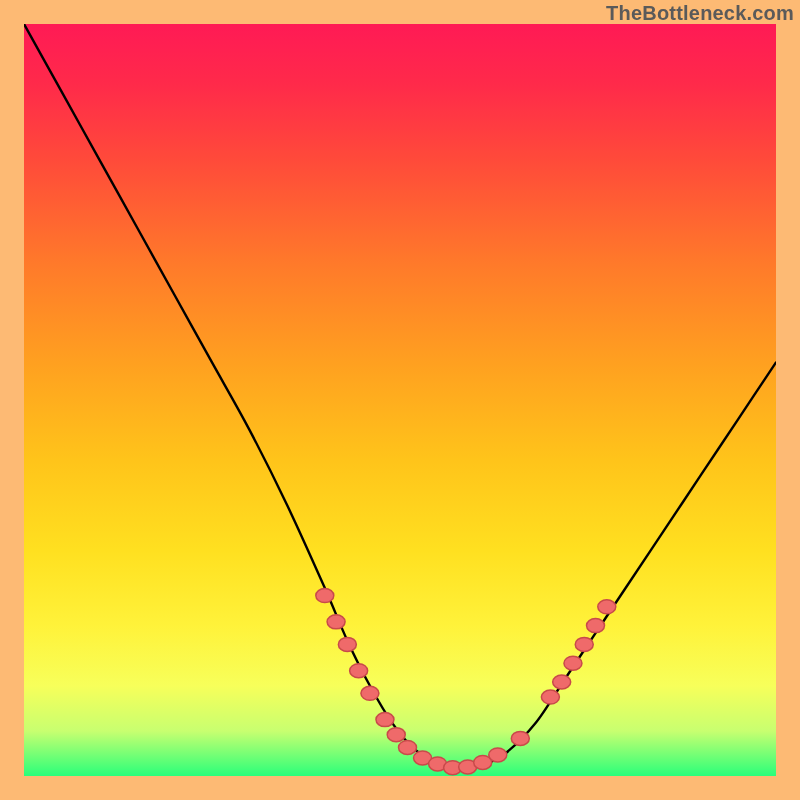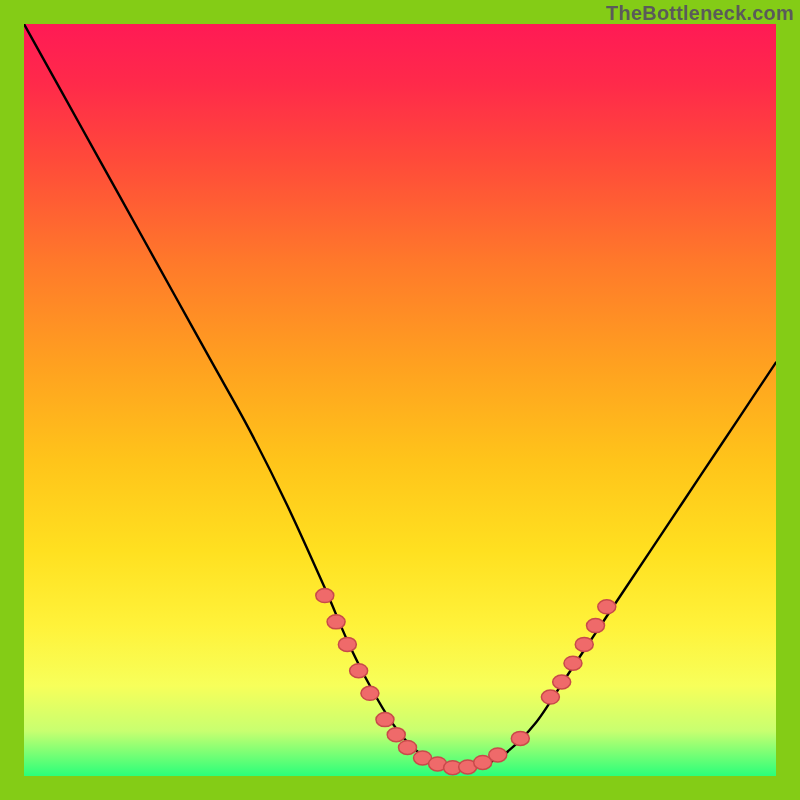--- a/index.html
+++ b/index.html
@@ -1,21 +1,21 @@
 <!DOCTYPE html>
 <html><head>
 <meta charset="utf-8">
 <style>
   * { margin: 0; padding: 0; box-sizing: border-box; }
   html, body { width: 800px; height: 800px; overflow: hidden; background: #000; }
   .stage {
     position: relative;
     width: 800px;
     height: 800px;
-    background: #84cc16;
+    background: #fdba74;
   }
   .plot-area {
     position: absolute;
     left: 24px;
     top: 24px;
     width: 752px;
     height: 752px;
     background: linear-gradient(to bottom,
       #ff1a55 0%,
       #ff2a4a 8%,

